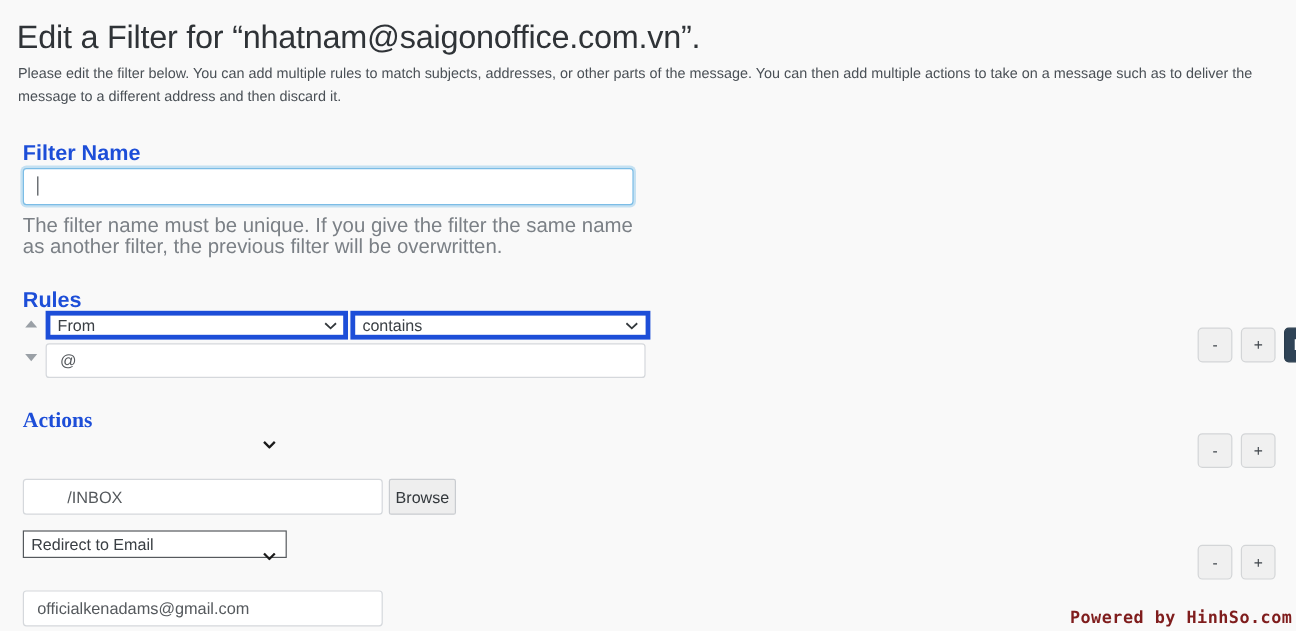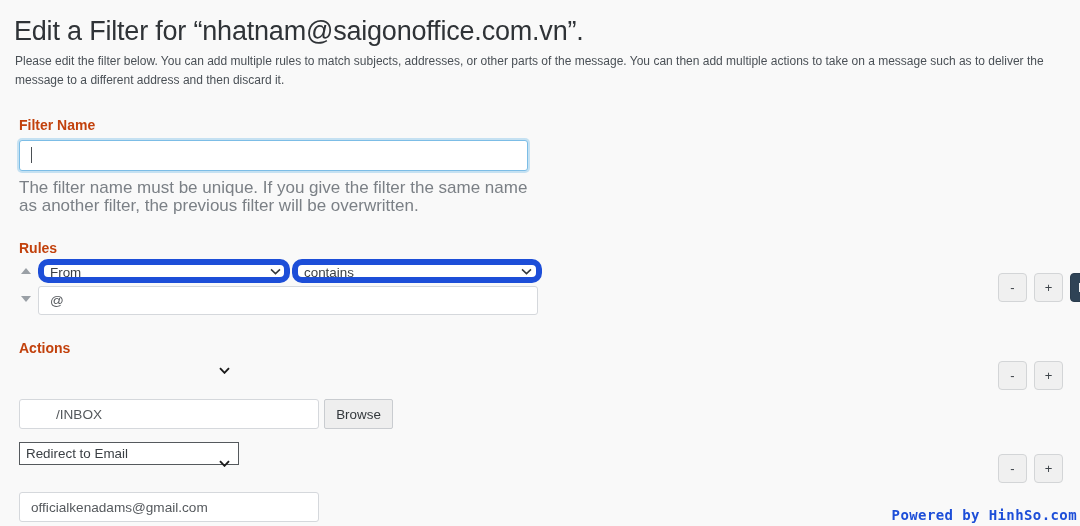--- a/index.html
+++ b/index.html
@@ -41,23 +41,23 @@
     top: 40px;
     width: 1056px;
     font-size: 12px;
     line-height: 19px;
     color: #4a5056;
   }
 
   
   .section-label {
     position: absolute;
-    font-size: 14px;
+    font-size: 18px;
     font-weight: bold;
-    color: #c2410c;
+    color: #1d4ed8;
   }
 
   
   .txt-input {
     position: absolute;
     box-sizing: border-box;
     background: #fff;
     border: 1px solid #d5d8dc;
     border-radius: 3px;
     font-family: "Liberation Sans", sans-serif;
@@ -90,22 +90,22 @@
     background-color: #fff;
     font-family: "Liberation Sans", sans-serif;
     font-size: 13.4px;
     color: #3a3f44;
     padding: 0 24px 0 6px;
     outline: none;
   }
 
   
   select.combo.soft {
-    border: 6px solid #1d4ed8;
-    border-radius: 10px;
+    border: 4px solid #1d4ed8;
+    border-radius: 0;
   }
   
   select.combo.hard {
     border: 1px solid #55595d;
     border-radius: 0;
   }
 
   .combo-arrow {
     position: absolute;
     pointer-events: none;
@@ -185,21 +185,21 @@
   }
 
   
   .watermark {
     position: absolute;
     right: 3px;
     bottom: 3px;
     font-family: "DejaVu Sans Mono", monospace;
     font-size: 14px;
     font-weight: bold;
-    color: #1d4ed8;
+    color: #7f1d1d;
     letter-spacing: 0.4px;
     white-space: nowrap;
   }
 </style>
 </head>
 <body>
 
 <div class="page">
 
   <h1 class="page-title">Edit a Filter for “nhatnam@saigonoffice.com.vn”.</h1>
@@ -239,29 +239,29 @@
   <svg class="combo-arrow" style="left:521px; top:268px;" viewBox="0 0 11 7">
     <path d="M1 1.4 L5.5 5.6 L10 1.4" stroke="#33383c" stroke-width="1.5" fill="none"></path>
   </svg>
 
   <input class="txt-input" style="left: 38px; top: 286px; width: 500px; height: 29px;" value="@">
 
   <button class="pmbtn" style="left:998px; top:273px;">-</button>
   <button class="pmbtn" style="left:1034px; top:273px;">+</button>
   <button class="dark-btn" style="left:1070px; top:273px; width:29px; height:29px;">Delete</button>
 
-  <div class="section-label" style="left:19px; top:340px;">Actions</div>
+  <div class="section-label" style="left:19px; top:340px;font-family:Liberation Serif, serif;">Actions</div>
 
   <svg class="combo-arrow" style="left:219px; top:367px;" viewBox="0 0 11 7">
     <path d="M1 1.2 L5.5 5.8 L10 1.2" stroke="#1b1b1b" stroke-width="1.9" fill="none"></path>
   </svg>
 
   <input class="txt-input" style="left: 19px; top: 399px; width: 300px; height: 30px; padding-left: 36px;" value="/INBOX">
 
-  <button class="browse-btn" style="left:324px; top:399px; width:69px; height:30px;">Browse</button>
+  <button class="browse-btn" style="left:324px; top:399px; width:56px; height:30px;">Browse</button>
 
   <button class="pmbtn" style="left:998px; top:361px;">-</button>
   <button class="pmbtn" style="left:1034px; top:361px;">+</button>
 
   <select class="combo hard" style="left:19px; top:442px; width:220px; height:23px;">
     <option>Redirect to Email</option>
   </select>
   <svg class="combo-arrow" style="left:219px; top:460px;" viewBox="0 0 11 7">
     <path d="M1 1.2 L5.5 5.8 L10 1.2" stroke="#1b1b1b" stroke-width="1.9" fill="none"></path>
   </svg>

